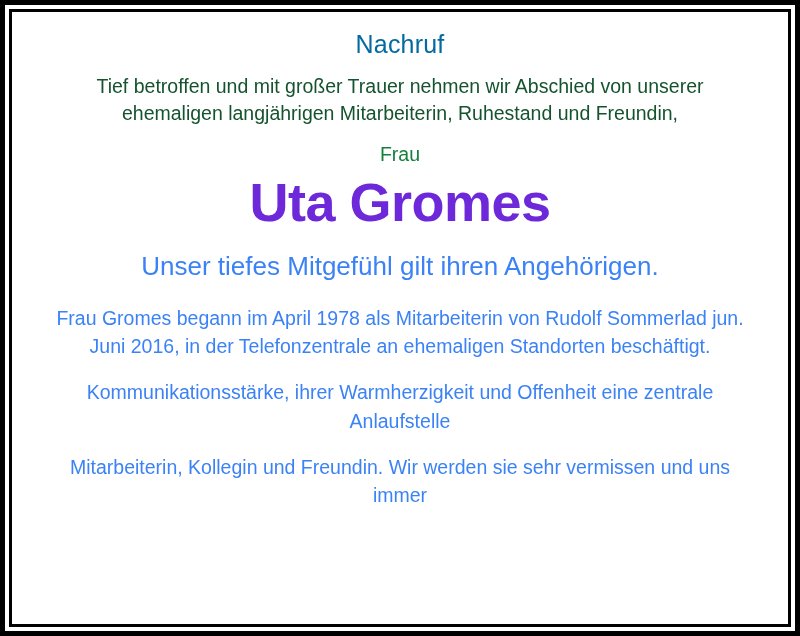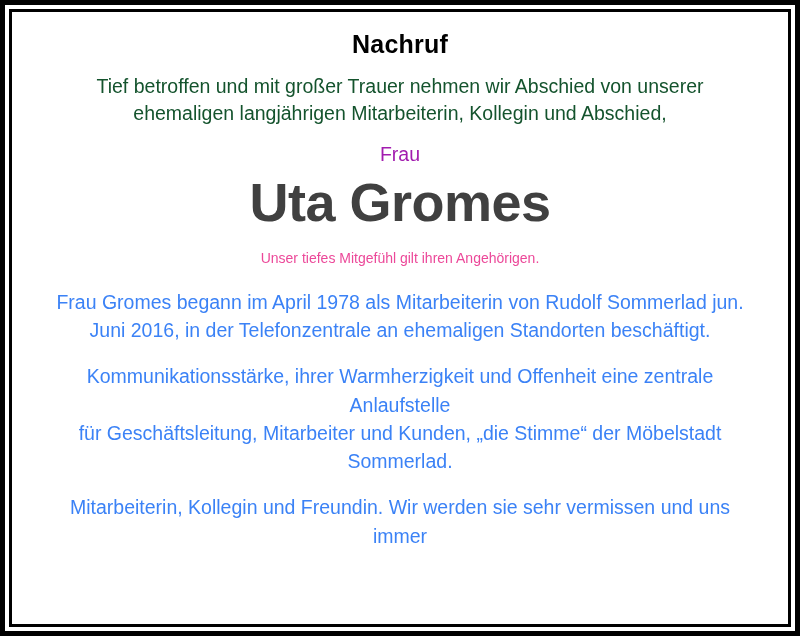--- a/index.html
+++ b/index.html
@@ -31,55 +31,55 @@
     border: 3px solid #000000;
     background: #ffffff;
     padding: 12px 34px 10px 34px;
     text-align: center;
     color: #3a3a3a;
   }
 
   
   .heading {
     font-size: 25px;
-    font-weight: 700;
-    color: #000000;
+    font-weight: 400;
+    color: #0369a1;
     letter-spacing: 0.2px;
     margin: 6px 0 14px 0;
     line-height: 1.15;
   }
 
   .lede {
     font-size: 19.5px;
     line-height: 1.42;
     color: #14532d;
     margin: 0 0 14px 0;
   }
   .lede .line { display: block; }
 
   .salutation {
     font-size: 19.5px;
     line-height: 1.3;
-    color: #a21caf;
+    color: #15803d;
     margin: 0 0 4px 0;
   }
 
   .deceased-name {
     font-size: 54px;
     font-weight: 700;
-    color: #404040;
+    color: #6d28d9;
     letter-spacing: -0.5px;
     line-height: 1.1;
     margin: 6px 0 16px 0;
   }
 
   .condolence {
-    font-size: 14px;
+    font-size: 26px;
     line-height: 1.35;
-    color: #ec4899;
+    color: #3b82f6;
     margin: 4px 0 20px 0;
   }
 
   .body-par {
     font-size: 19.5px;
     line-height: 1.45;
     color: #3b82f6;
     margin: 0 0 18px 0;
   }
   .body-par .line { display: block; }
@@ -87,37 +87,36 @@
 </head>
 <body>
 
 <div class="notice-frame">
   <div class="notice-inner">
 
     <div class="heading">Nachruf</div>
 
     <div class="lede">
       <span class="line">Tief betroffen und mit großer Trauer nehmen wir Abschied von unserer</span>
-      <span class="line">ehemaligen langjährigen Mitarbeiterin, Kollegin und Abschied,</span>
+      <span class="line">ehemaligen langjährigen Mitarbeiterin, Ruhestand und Freundin,</span>
     </div>
 
     <div class="salutation">Frau</div>
 
     <div class="deceased-name">Uta Gromes</div>
 
     <div class="condolence">Unser tiefes Mitgefühl gilt ihren Angehörigen.</div>
 
     <div class="body-par">
       <span class="line">Frau Gromes begann im April 1978 als Mitarbeiterin von Rudolf Sommerlad jun.</span>
       <span class="line">Juni 2016, in der Telefonzentrale an ehemaligen Standorten beschäftigt.</span>
     </div>
 
     <div class="body-par">
       <span class="line">Kommunikationsstärke, ihrer Warmherzigkeit und Offenheit eine zentrale Anlaufstelle</span>
-      <span class="line">für Geschäftsleitung, Mitarbeiter und Kunden, „die Stimme“ der Möbelstadt Sommerlad.</span>
     </div>
 
     <div class="body-par">
       <span class="line">Mitarbeiterin, Kollegin und Freundin. Wir werden sie sehr vermissen und uns immer</span>
 
     </div>
 
   </div>
 </div>
 

